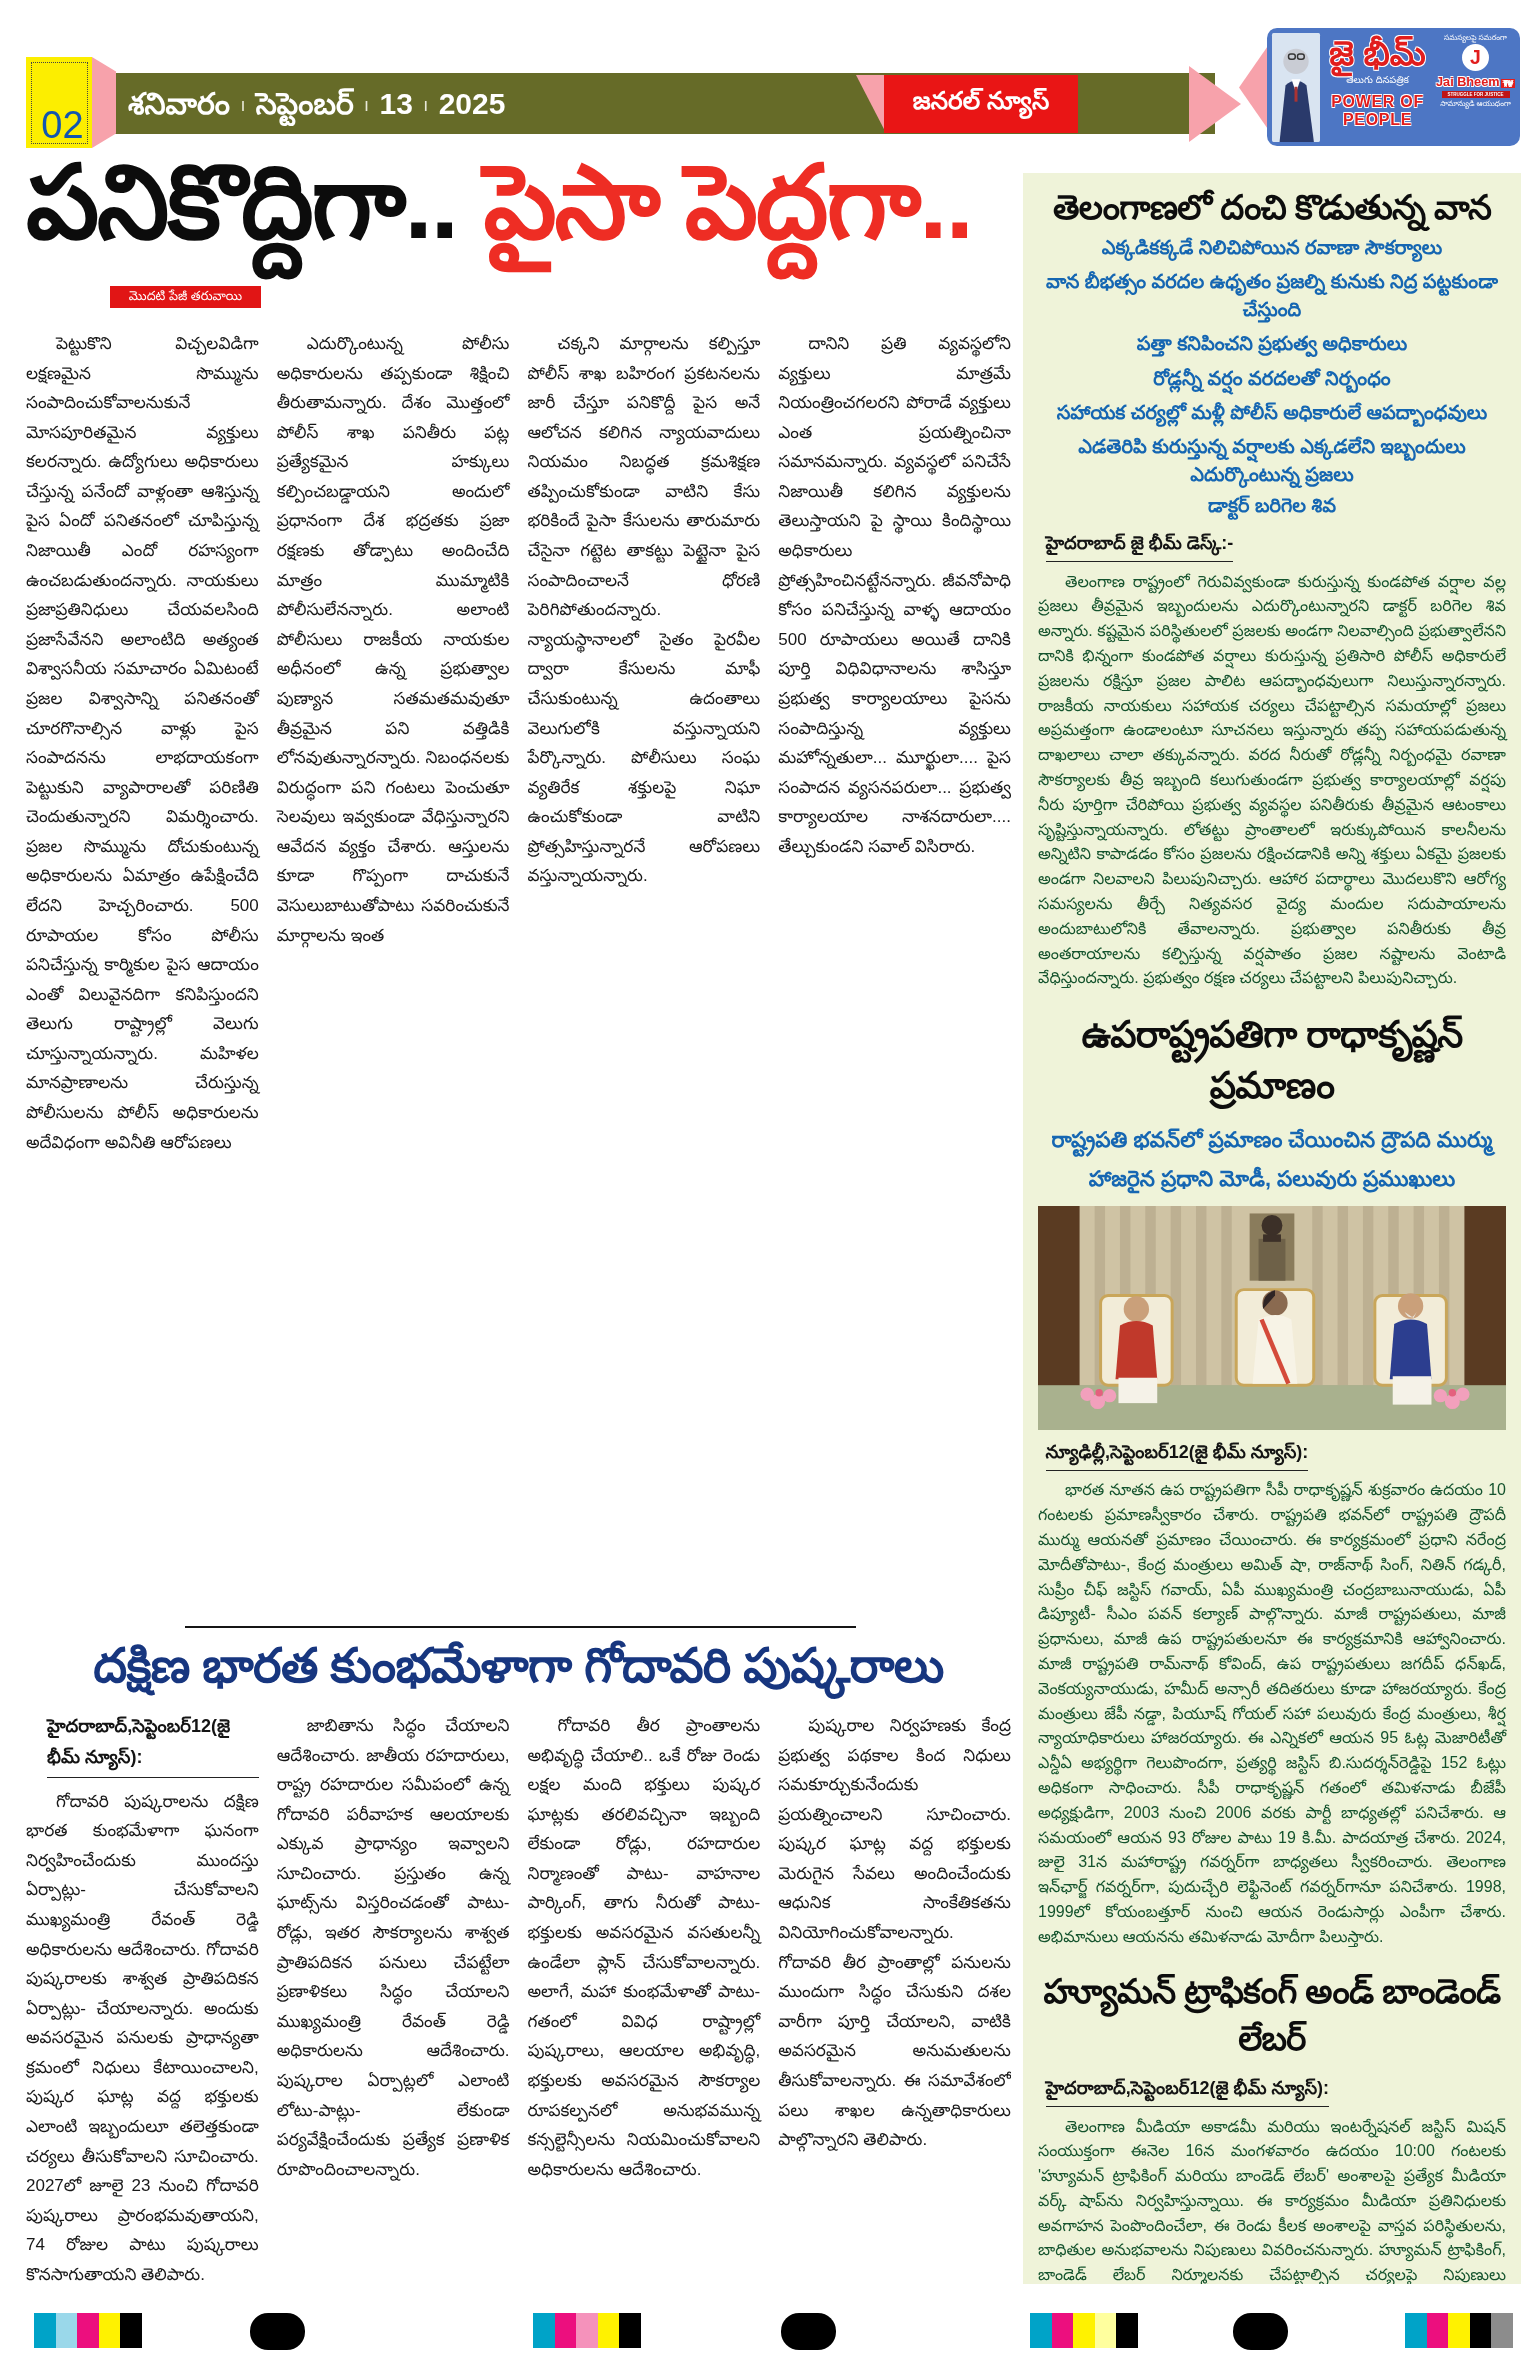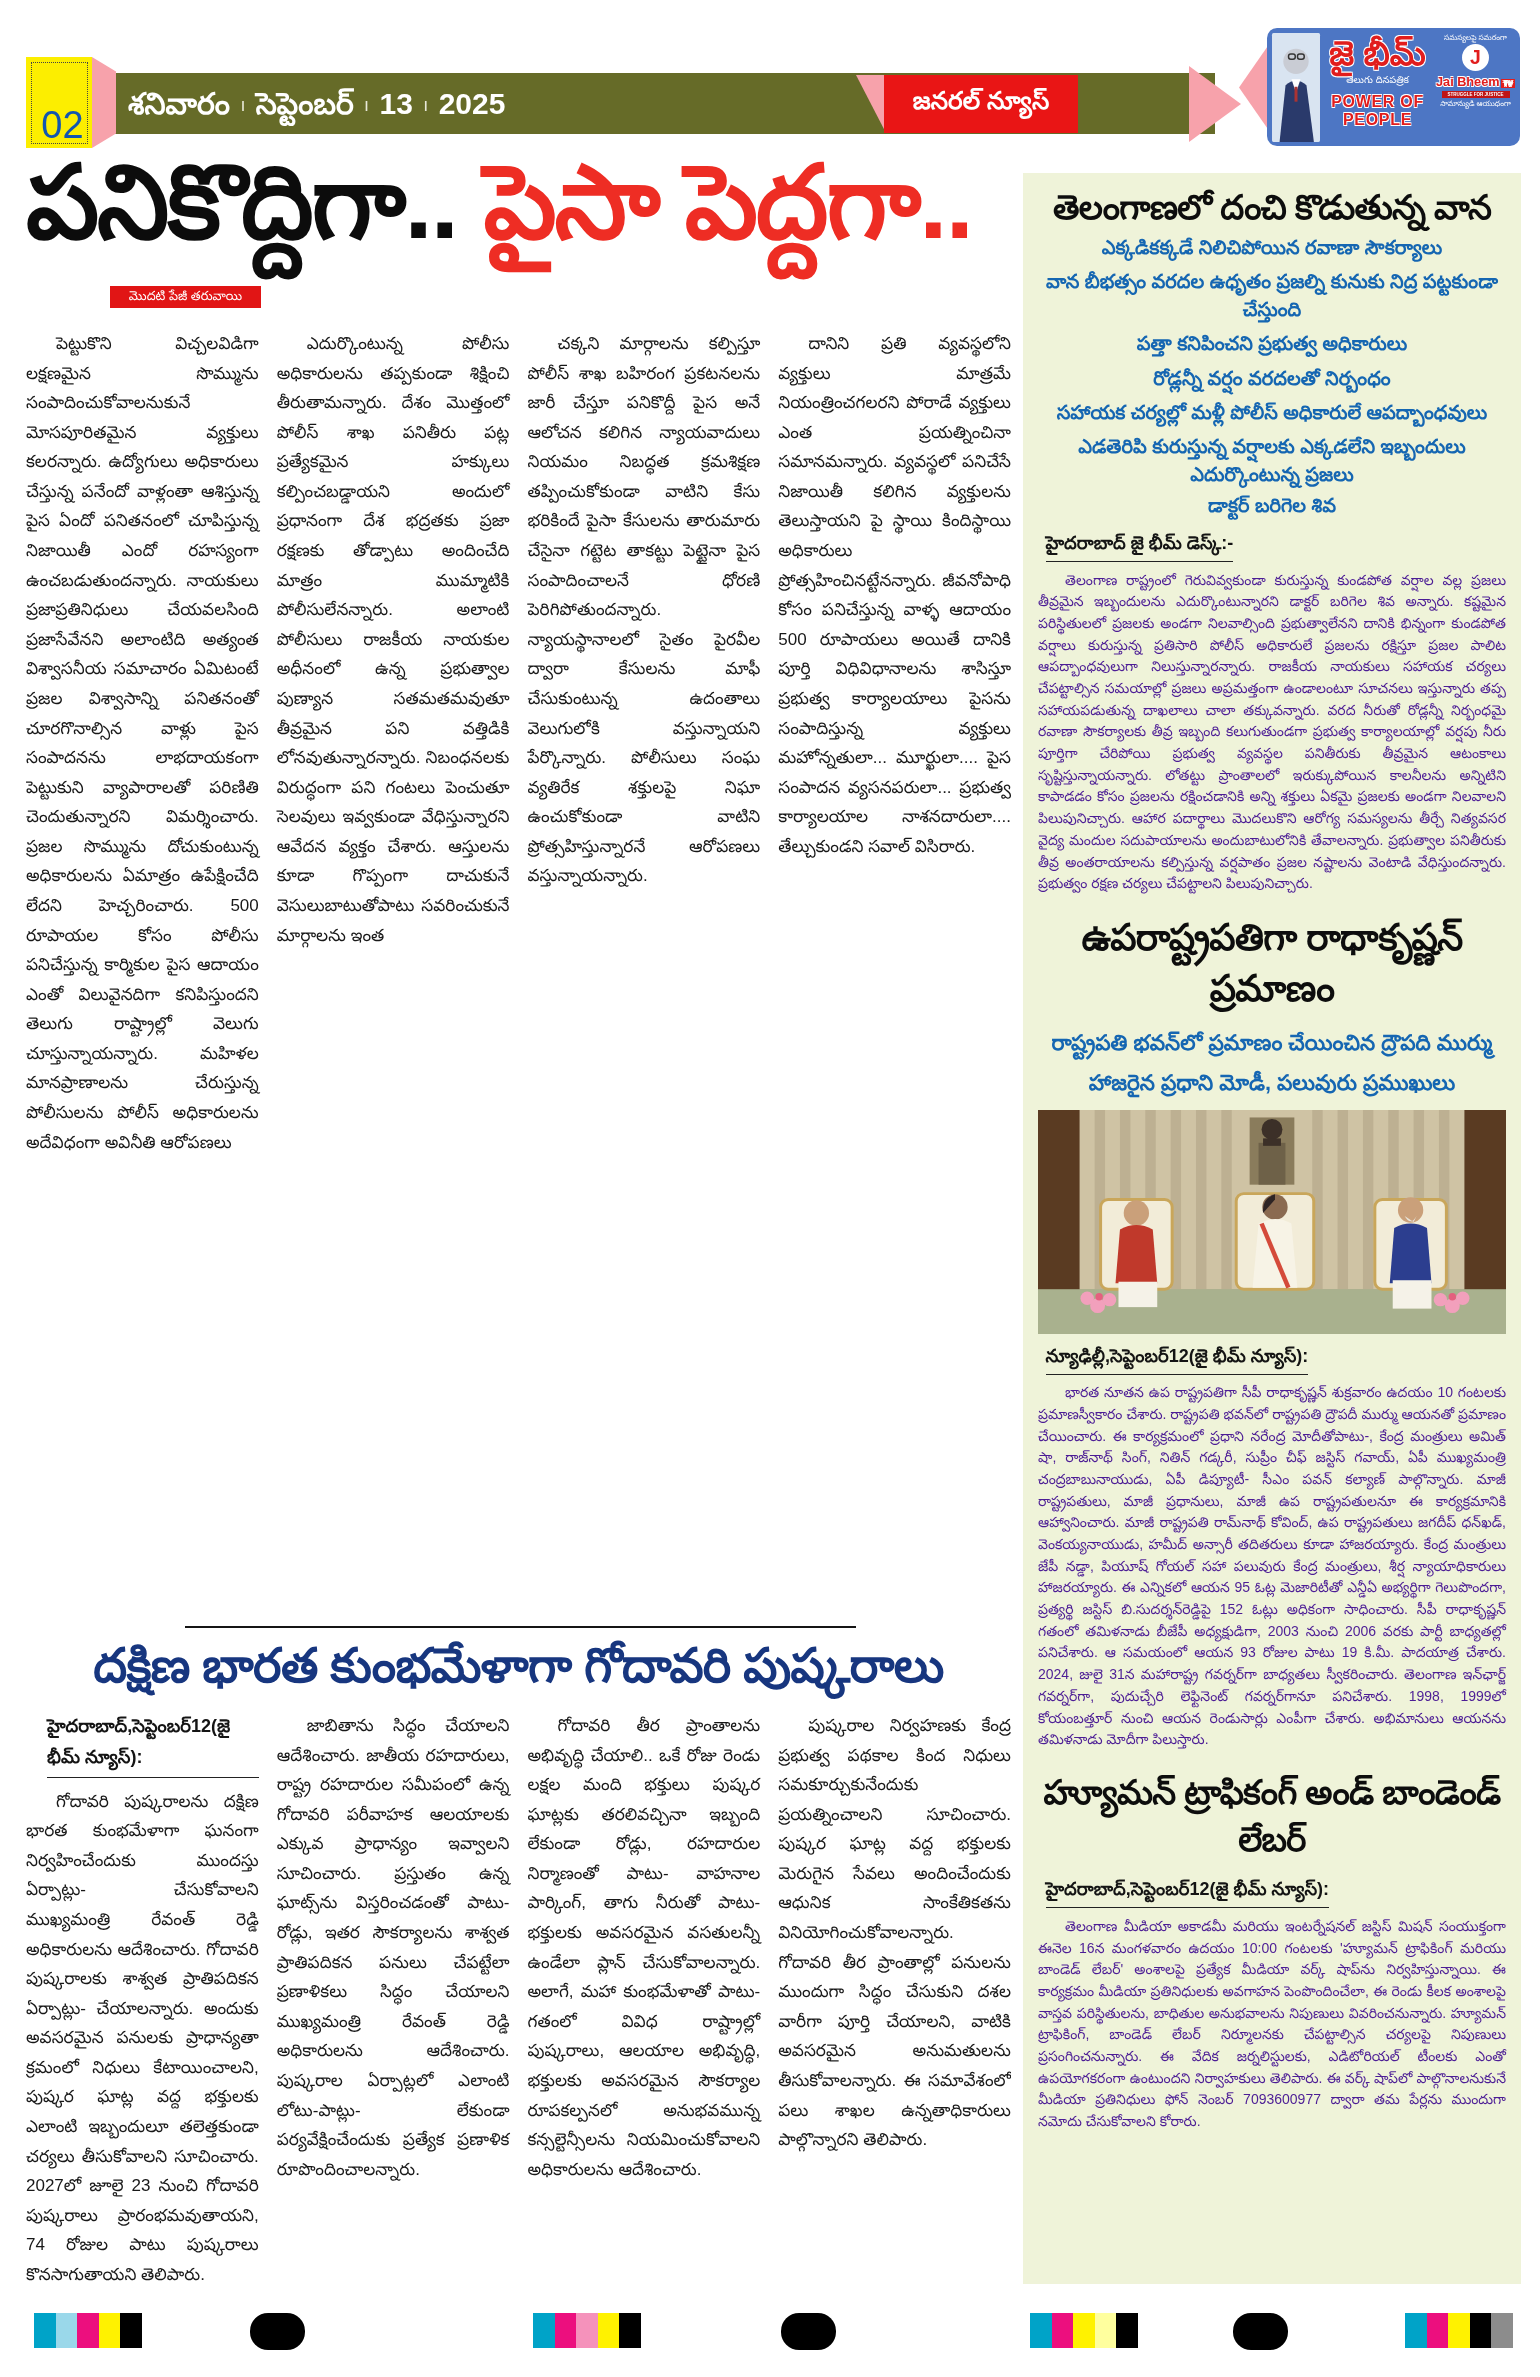--- a/index.html
+++ b/index.html
@@ -70,21 +70,21 @@
   
   .green-box{position:absolute;left:1023px;top:173px;width:498px;height:2111px;
      background:#eff3d9;padding:15px 15px;box-sizing:border-box;overflow:hidden;}
   .gb-headline{font-size:34px;font-weight:800;color:#0d0d0d;text-align:center;
      line-height:1.15;letter-spacing:-0.7px;}
   .gb-bullet{font-size:19.4px;font-weight:600;color:#1566b2;text-align:center;
      line-height:1.45;margin-top:6px;}
   .gb-speaker{font-size:19.4px;font-weight:700;color:#1566b2;text-align:center;margin-top:6px;}
   .gb-dateline{display:inline-block;font-size:18px;font-weight:700;color:#141414;
      border-bottom:1.5px solid #222;padding-bottom:3px;margin:12px 0 7.5px 7.5px;}
-  .gb-body{font-size:14px;line-height:1.55;text-align:justify;color:#4c1d95;text-indent:27px;}
+  .gb-body{font-size:16px;line-height:1.55;text-align:justify;color:#14532d;text-indent:27px;}
   .vp-headline{font-size:37px;font-weight:800;color:#0d0d0d;text-align:center;
      margin-top:22.4px;letter-spacing:-0.7px;}
   .vp-sub{font-size:21.6px;font-weight:600;color:#1566b2;text-align:center;margin-top:9px;line-height:1.4;}
   .vp-photo{width:100%;height:224px;margin-top:12px;display:block;}
   .traf-headline{font-size:34px;font-weight:800;color:#0d0d0d;text-align:center;
      margin-top:22.4px;letter-spacing:-0.7px;}
 
   
   .strip{position:absolute;top:2313px;display:flex;}
   .sq{width:21.6px;height:35px;}

